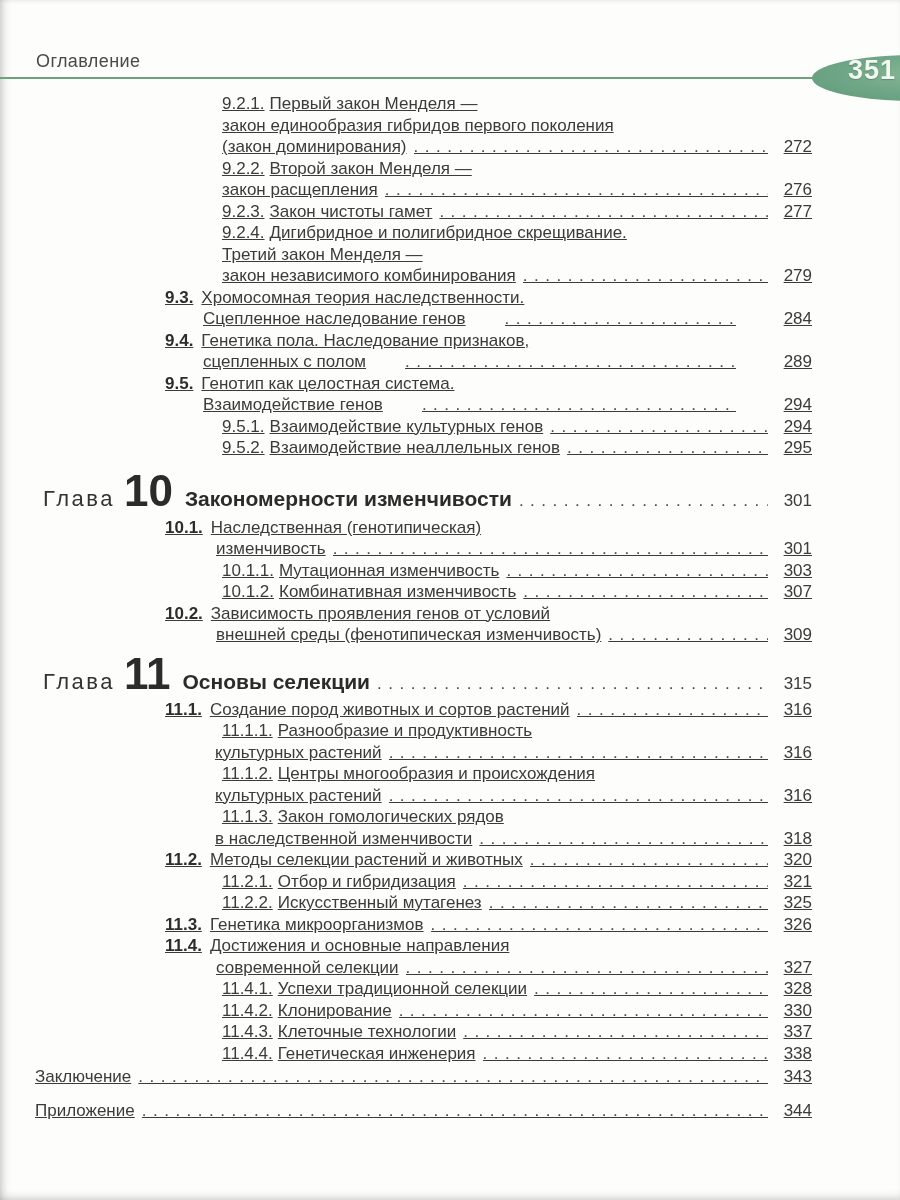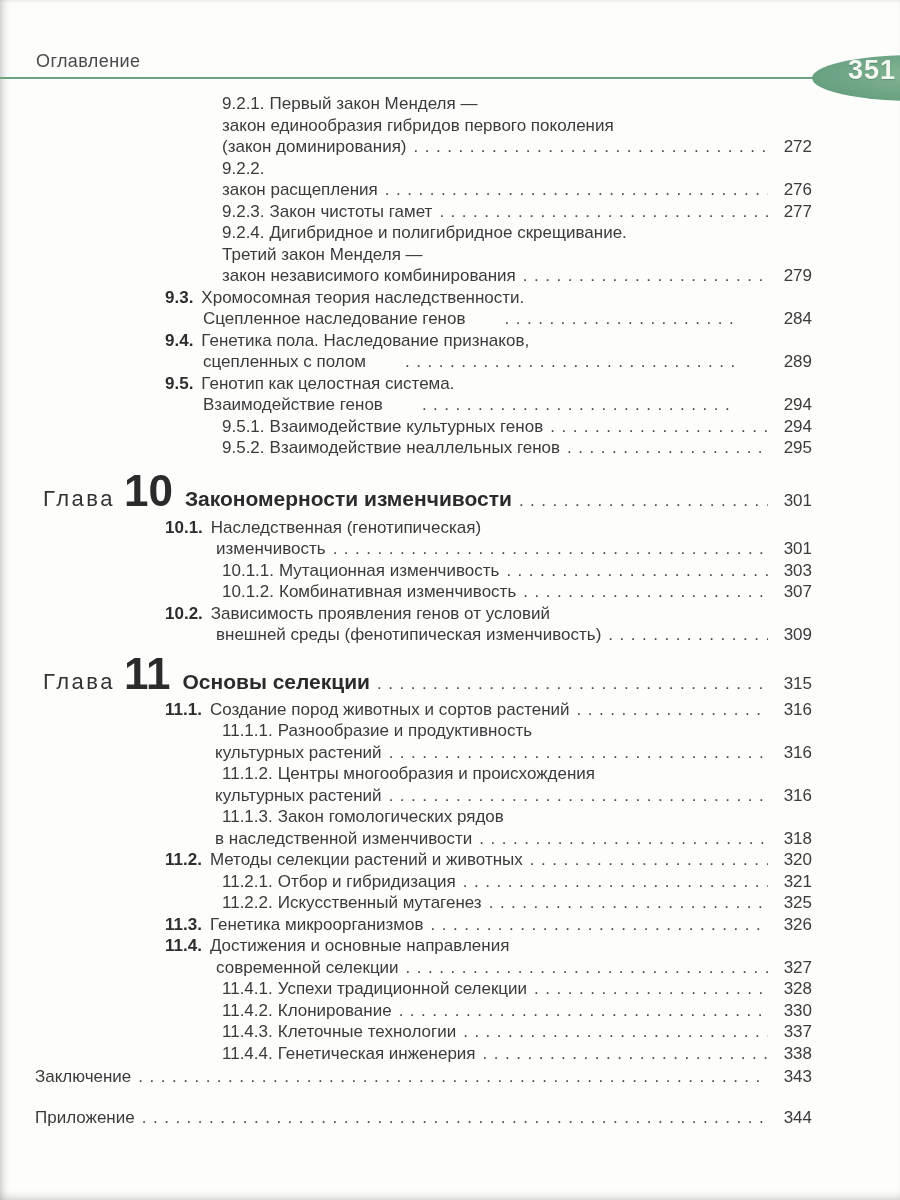--- a/index.html
+++ b/index.html
@@ -36,21 +36,21 @@
     position:absolute;left:36px;top:0;
     font-size:27px;font-weight:bold;color:#f2f7f1;
     letter-spacing:1px;
     text-shadow:0 1px 1px rgba(60,110,80,.5);
   }
   
   .toc{
     position:absolute;left:35px;top:93px;width:777px;
     font-size:17px;line-height:21.5px;
   }
-  .line{display:flex;align-items:center;}
+  .line{display:flex;align-items:center;text-decoration:underline;}
   .lv-l2  {padding-left:130px;}
   .lv-l2c {padding-left:168px;gap:32px;}
   .lv-l2c2{padding-left:181px;}
   .lv-l3  {padding-left:187px;}
   .lv-l3c {padding-left:180px;}
   .lv-root{padding-left:0;}
   .num{flex:0 0 auto;margin-right:5px;white-space:pre;}
   .num.b{font-weight:bold;color:#2d2d2d;margin-right:8px;}
   .txt{flex:0 0 auto;white-space:pre;}
   .leader{
@@ -60,21 +60,21 @@
   .pg{flex:0 0 auto;min-width:42px;text-align:right;}
   
   .chapter{display:flex;align-items:baseline;height:44px;}
   .chapter.ch10{margin:10px 0 4px 0;}
   .chapter.ch11{margin:6px 0 3px 0;}
   .ch-label{flex:0 0 auto;font-size:22px;letter-spacing:2.5px;color:#333;padding-left:8px;}
   .ch-num{flex:0 0 auto;font-size:44px;line-height:44px;font-weight:bold;color:#2b2b2b;margin:0 12px 0 9px;}
   .ch-title{flex:0 0 auto;font-size:21px;font-weight:bold;color:#2b2b2b;white-space:pre;}
   .chapter .leader{letter-spacing:6.5px;}
   
-  .backmatter .line{margin-top:19px;}
+  .backmatter .line{margin-top:12px;}
   .backmatter .line:first-child{margin-top:2px;}
 </style>
 </head>
 <body>
 
 <div class="page">
   <div class="running-header">Оглавление</div>
   <div class="header-rule" style="background: rgb(106, 163, 124);"></div>
   <div class="page-badge">
     <span class="badge-num">351</span>
@@ -88,20 +88,21 @@
         <div class="line lv-l3">
           <span class="txt">закон единообразия гибридов первого поколения</span>
         </div>
         <div class="line lv-l3">
           <span class="txt">(закон доминирования)</span>
           <span class="leader">..........................................................................................</span>
           <span class="pg">272</span>
         </div>
         <div class="line lv-l3">
           <span class="num">9.2.2.</span>
+          <span class="txt">Второй закон Менделя —</span>
         </div>
         <div class="line lv-l3">
           <span class="txt">закон расщепления</span>
           <span class="leader">..........................................................................................</span>
           <span class="pg">276</span>
         </div>
         <div class="line lv-l3">
           <span class="num">9.2.3.</span>
           <span class="txt">Закон чистоты гамет</span>
           <span class="leader">..........................................................................................</span>

